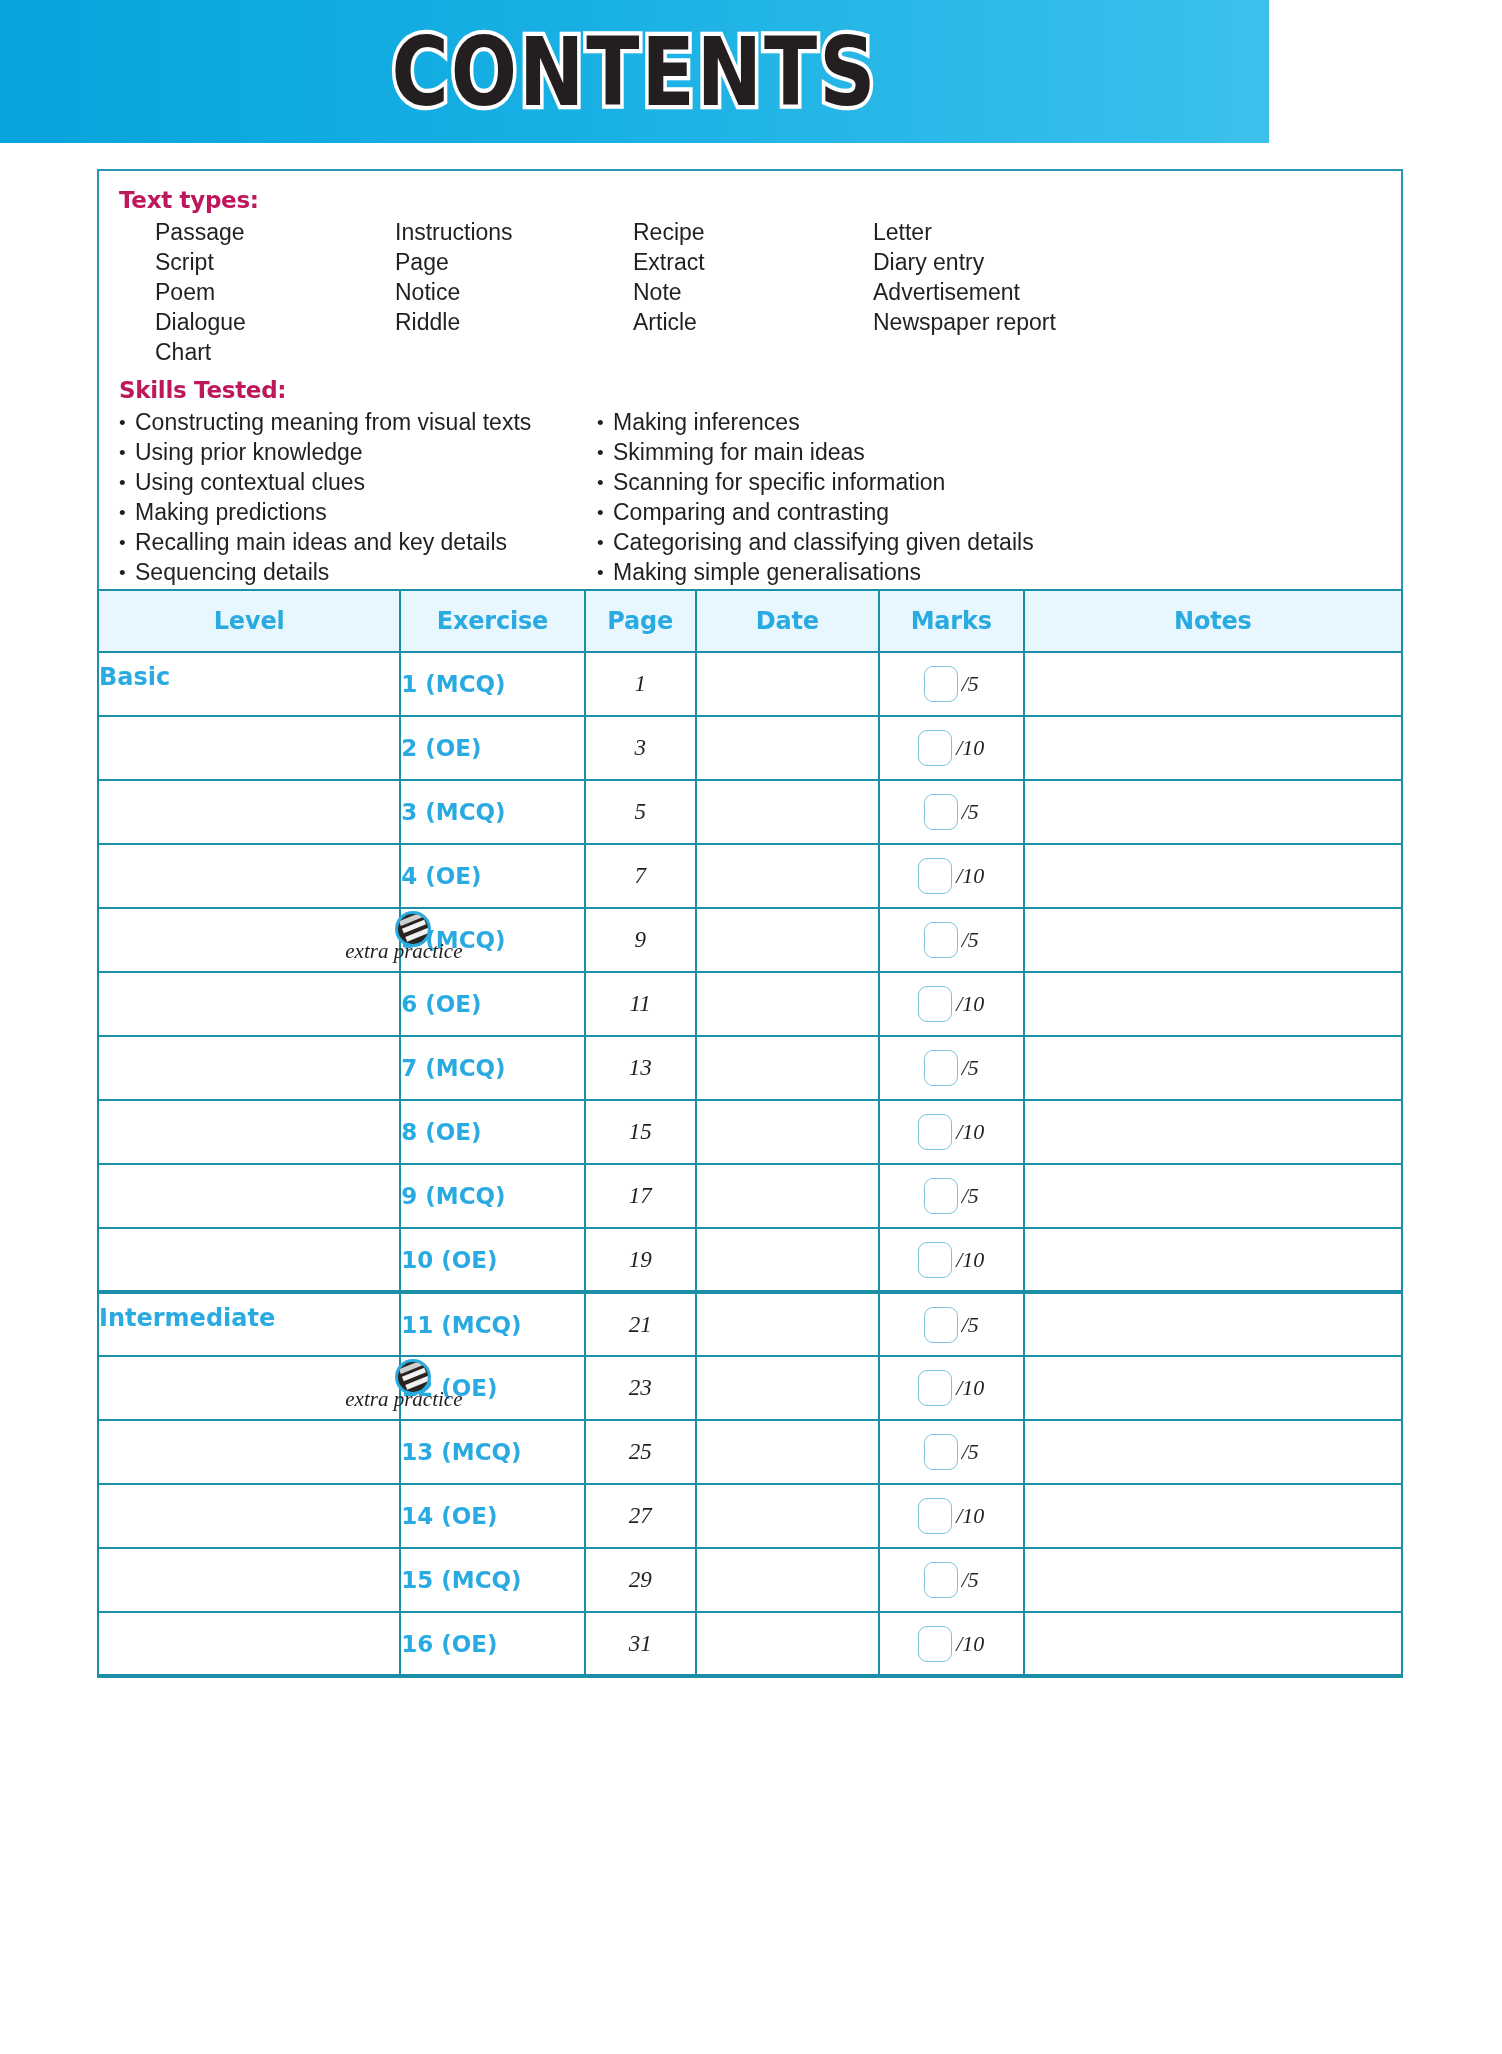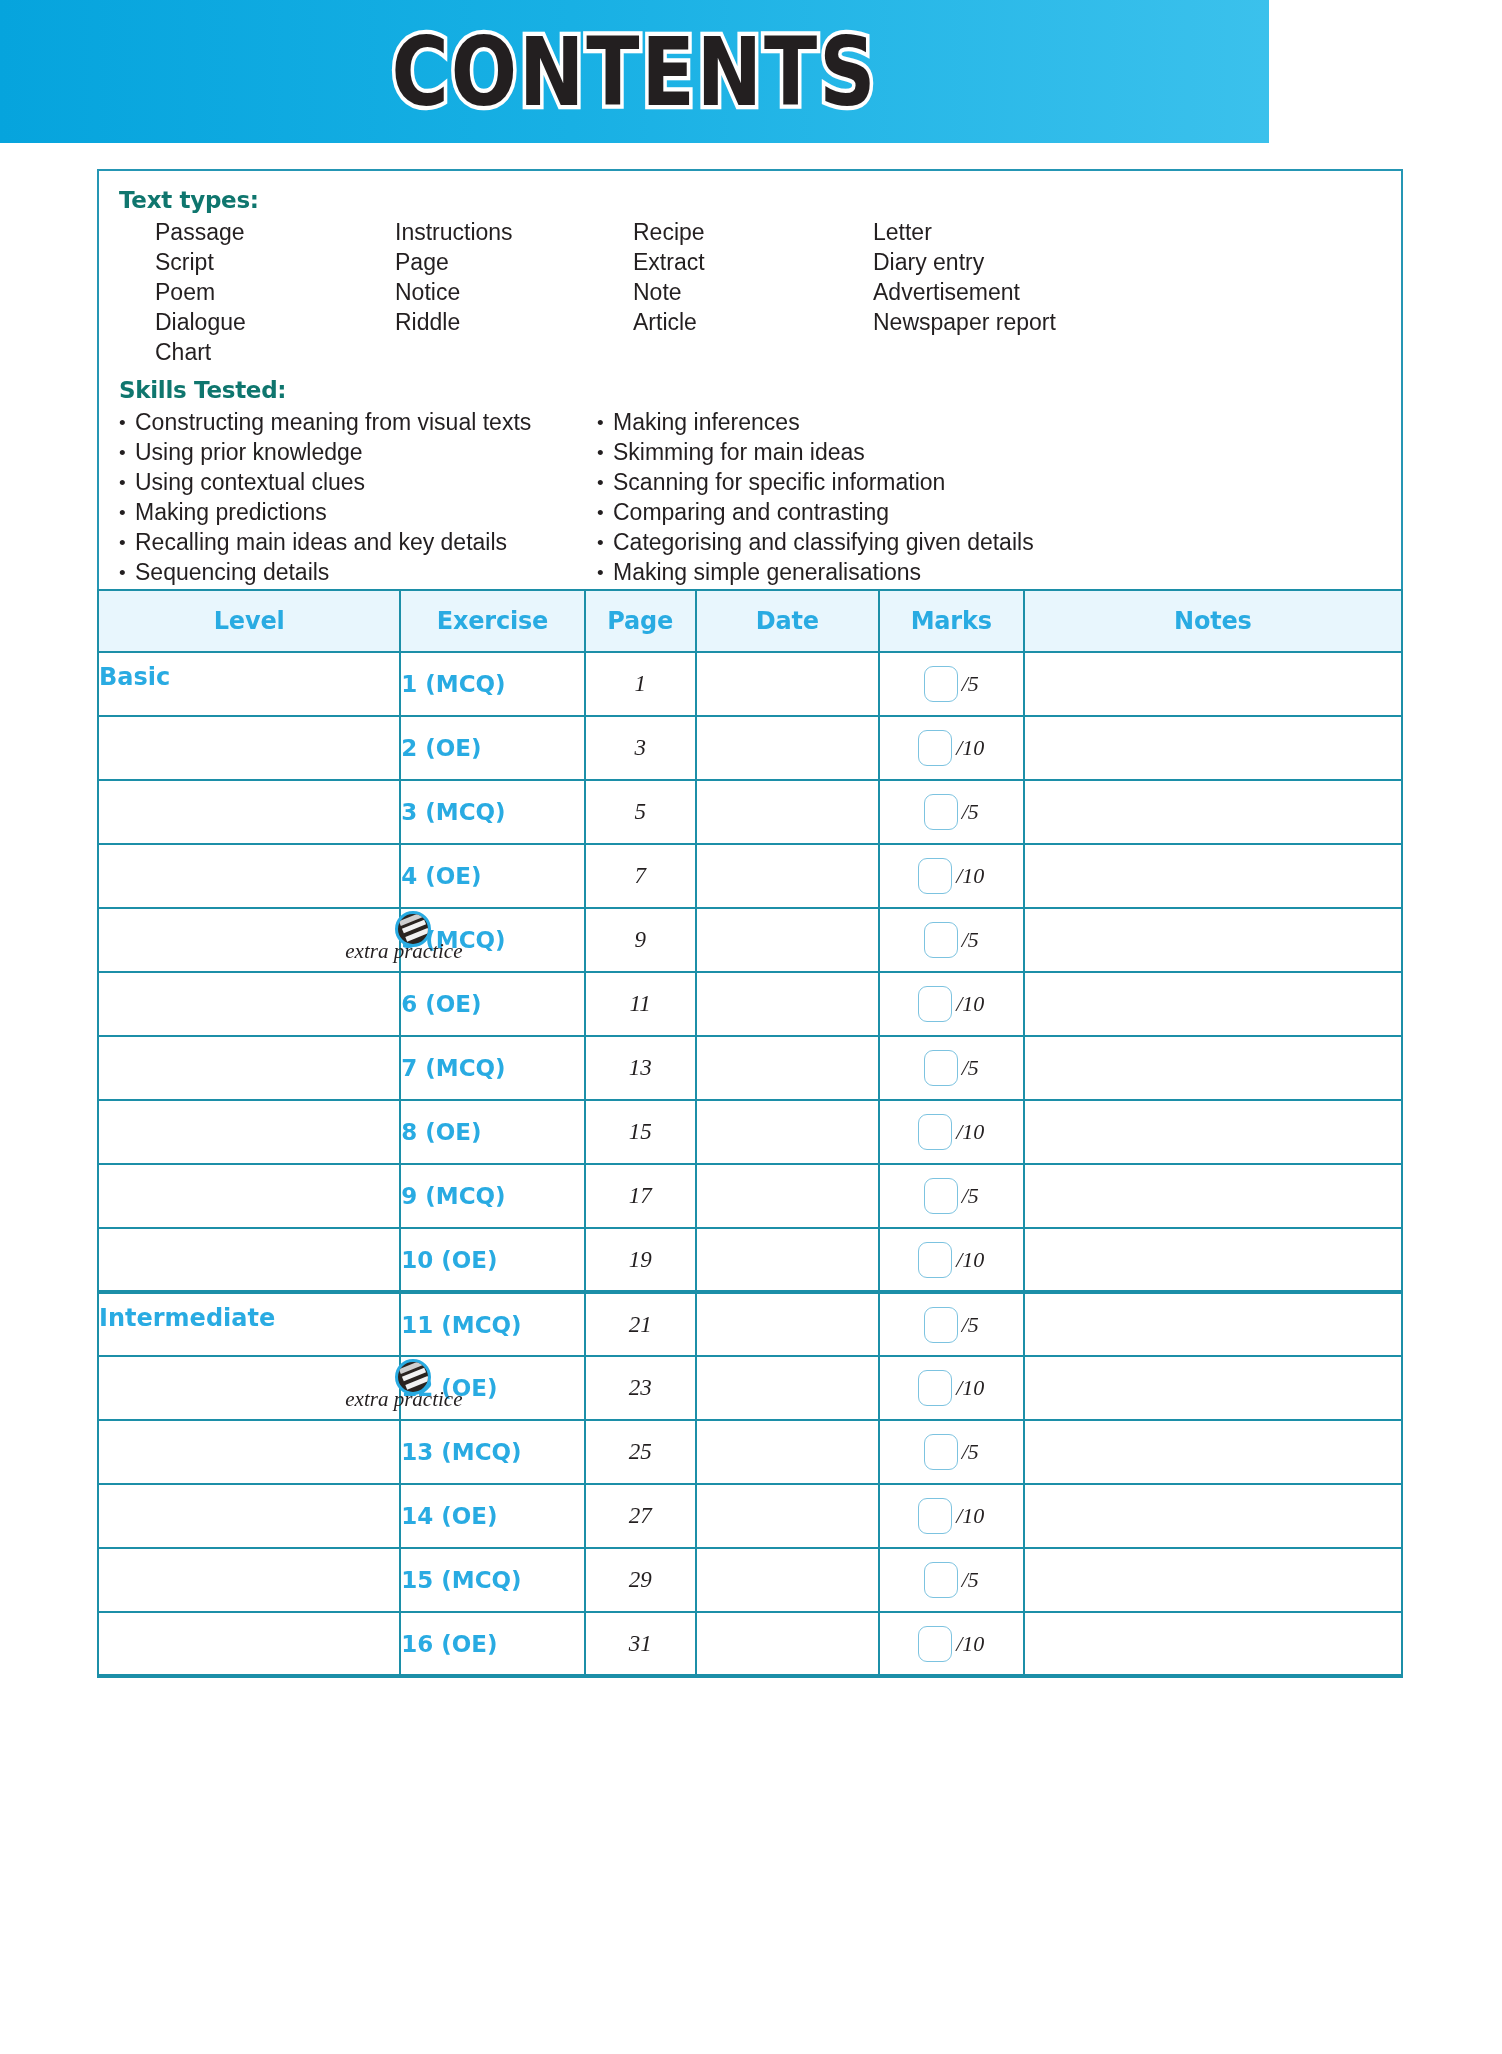--- a/index.html
+++ b/index.html
@@ -44,21 +44,21 @@
     left: 97px;
     top: 169px;
     width: 1306px;
     border: 2px solid #2596b4;
     box-sizing: border-box;
     padding: 16px 0 14px 0;
     background: #ffffff;
   }
 
   .section-head {
-    color: #0f766e;
+    color: #be185d;
     font-weight: bold;
     font-size: 23px;
     padding-left: 10px;
     margin: 0 0 4px 10px;
     font-family: "DejaVu Sans", sans-serif;
     letter-spacing: -0.3px;
   }
 
   .types-grid {
     display: grid;

